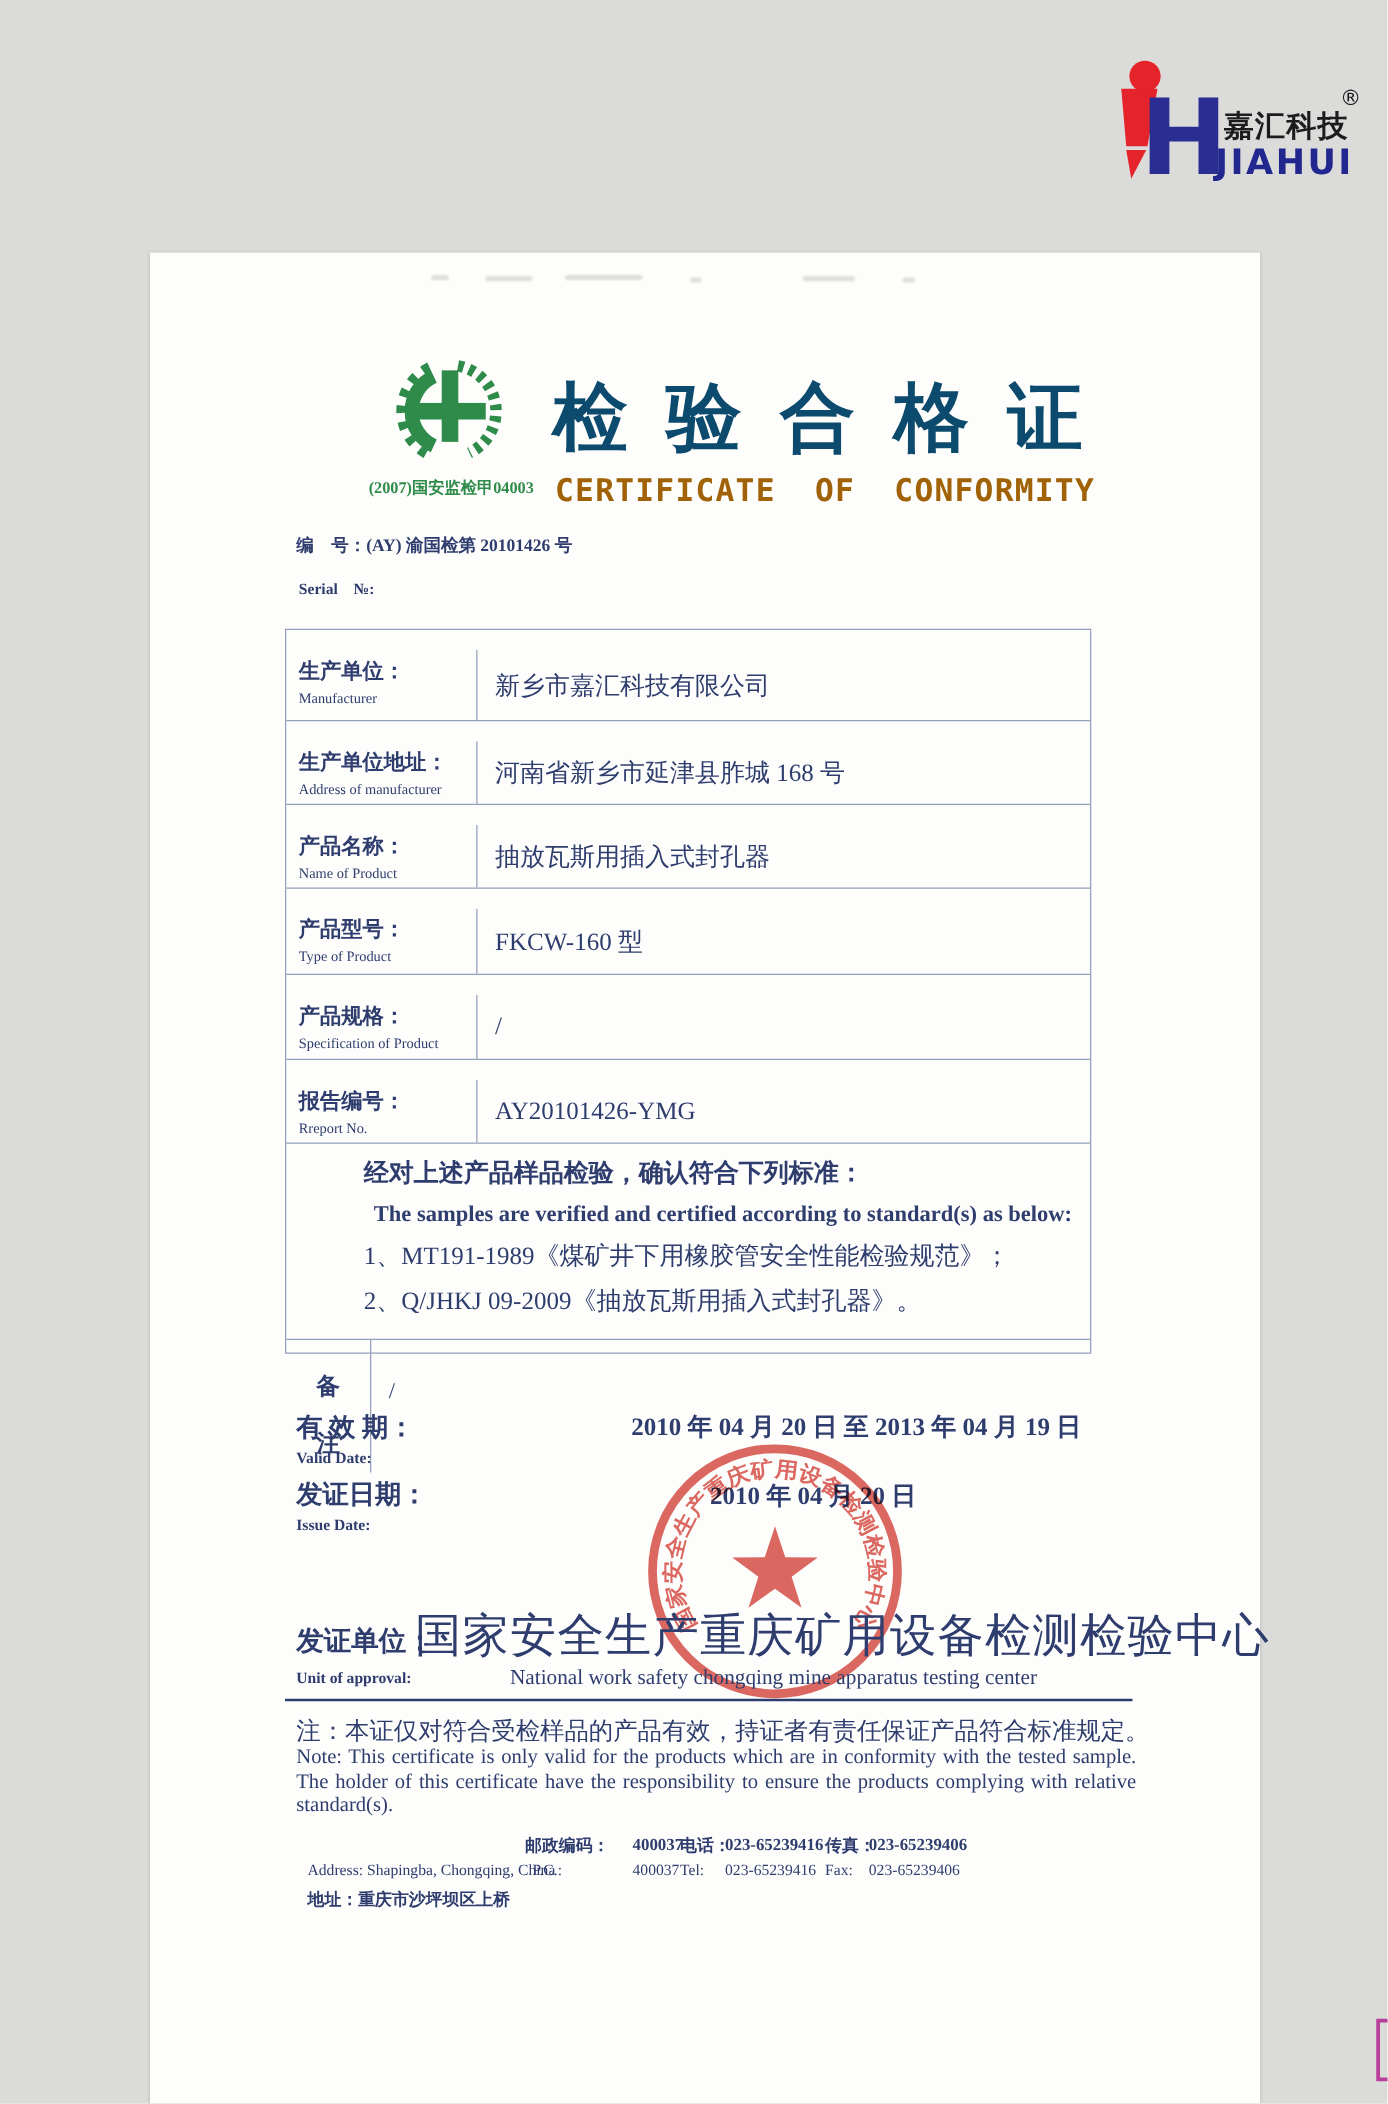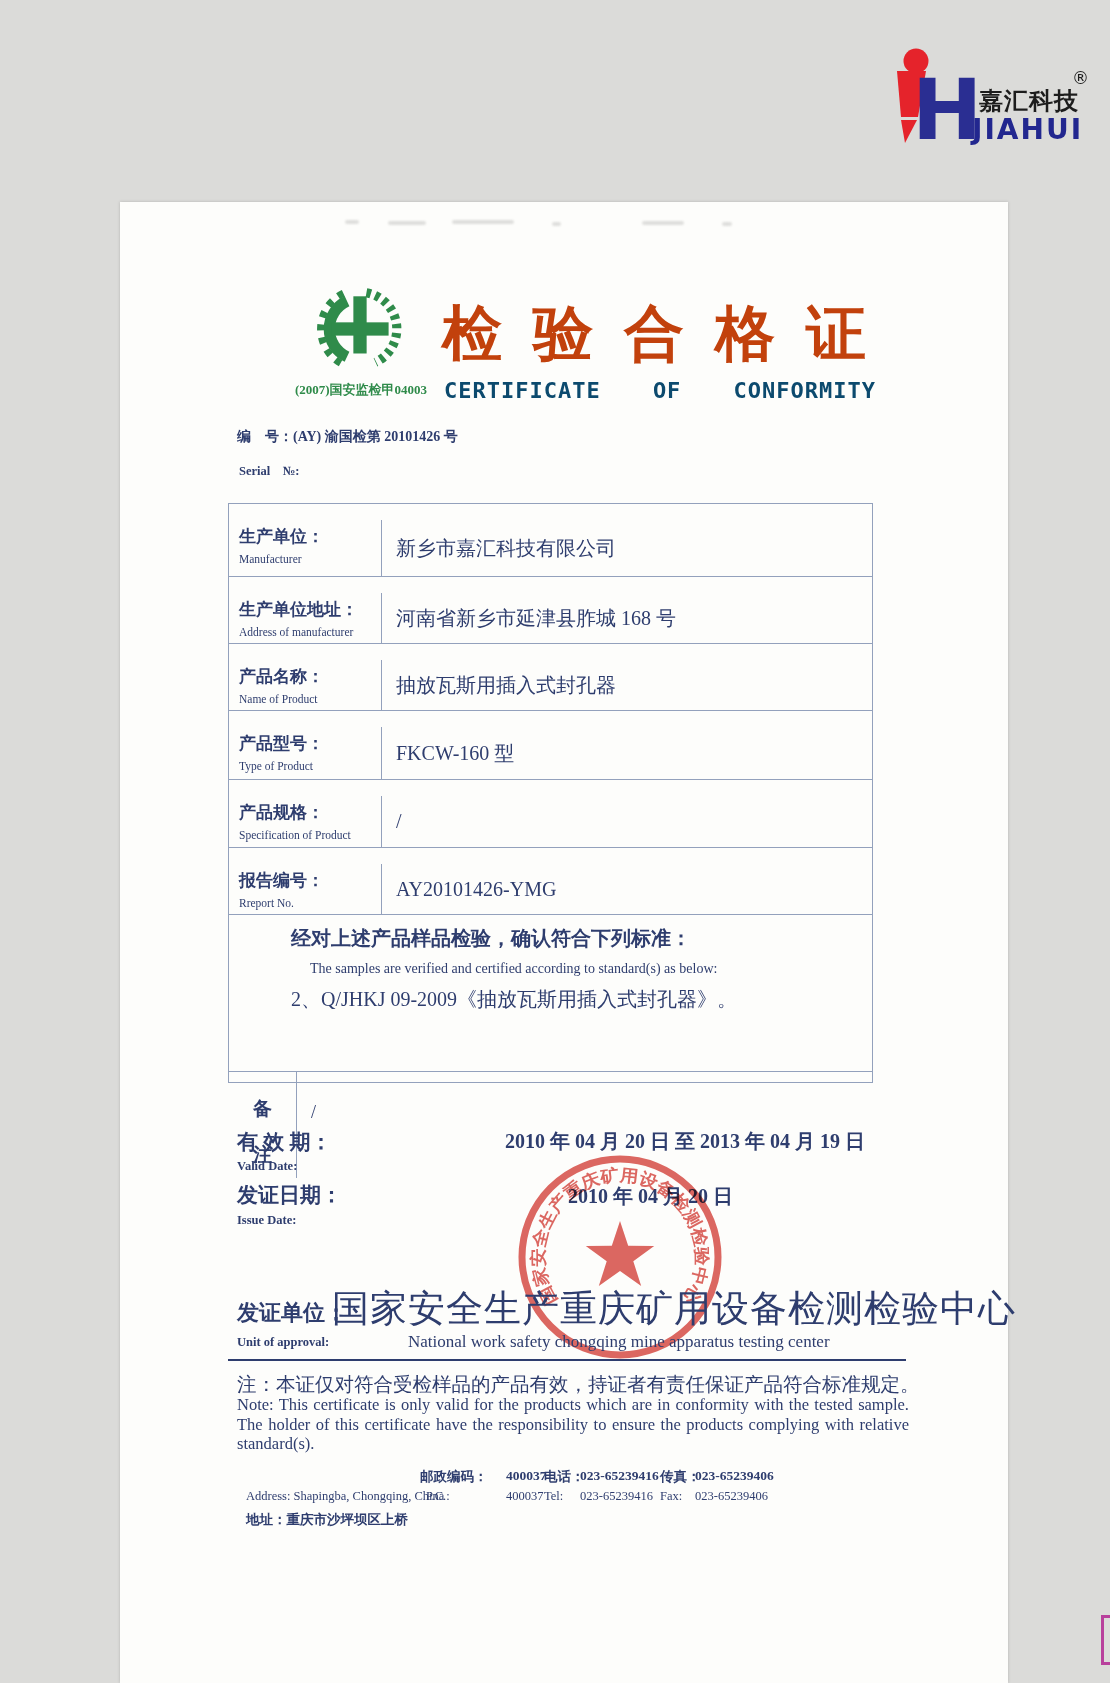--- a/index.html
+++ b/index.html
@@ -20,47 +20,47 @@
   .ghost{background:#8f8f8d;opacity:.28;filter:blur(1px);border-radius:2px;}
   
   .emblem{left:188px;top:80px;width:104px;height:96px;}
   .emblem-caption{
     left:146px;top:179px;width:190px;text-align:center;
     color:#2f8b4a;font-size:13px;font-weight:bold;letter-spacing:0px;
     font-family:"Liberation Serif",serif;
   }
   .title-zh{
     left:322px;top:92px;width:470px;
-    color:#c2410c;font-size:60px;font-weight:900;letter-spacing:31px;
+    color:#0c4a6e;font-size:60px;font-weight:900;letter-spacing:31px;
     font-family:"DejaVu Sans","Liberation Sans",sans-serif;white-space:nowrap;
   }
   .title-en{
     left:324px;top:176px;width:432px;display:flex;justify-content:space-between;
     font-family:"DejaVu Sans Mono","Liberation Mono",monospace;
-    font-size:22px;font-weight:bold;color:#0c4a6e;letter-spacing:1px;
+    font-size:25px;font-weight:bold;color:#a16207;letter-spacing:1px;
   }
   
   .serial-line{left:117px;top:226px;font-size:14px;font-weight:bold;white-space:nowrap;}
   .serial-en{left:119px;top:261px;font-size:12.5px;font-weight:bold;}
   
   .cert-table{
     left:108px;top:301px;width:645px;height:580px;
     border:1px solid #93a1bc;box-sizing:border-box;background:transparent;
   }
   .t-row{display:flex;border-bottom:1px solid #93a1bc;box-sizing:border-box;margin-top:16px;}
   .t-label{
     width:153px;box-sizing:border-box;border-right:1px solid #93a1bc;
     padding:6px 4px 0 10px;flex:none;
   }
   .t-label .zh{font-size:17px;font-weight:bold;line-height:22px;white-space:nowrap;}
   .t-label .en{font-size:11.5px;font-weight:normal;line-height:14px;margin-top:4px;white-space:nowrap;}
   .t-value{flex:1;display:flex;align-items:center;padding-left:14px;font-size:20px;white-space:nowrap;}
   .standards{box-sizing:border-box;border-bottom:1px solid #93a1bc;padding:10px 10px 0 62px;}
   .standards .h-zh{font-size:20px;font-weight:600;}
-  .standards .h-en{font-size:14px;font-weight:normal;margin-top:9px;margin-left:19px;}
+  .standards .h-en{font-size:18px;font-weight:bold;margin-top:9px;margin-left:8px;}
   .standards .item{font-size:20px;margin-top:9px;}
   .remark-row{display:flex;}
   .remark-label{
     width:68px;flex:none;box-sizing:border-box;border-right:1px solid #93a1bc;
     display:flex;flex-direction:column;align-items:center;padding-top:24px;gap:20px;
     font-size:19px;font-weight:bold;
   }
   .remark-value{flex:1;padding:30px 0 0 14px;font-size:18px;}
   
   .lbl-big{font-size:21px;font-weight:bold;white-space:nowrap;}
@@ -164,20 +164,21 @@
     <div class="t-row" style="height:51px;">
       <div class="t-label">
         <div class="zh">报告编号：</div>
         <div class="en">Rreport No.</div>
       </div>
       <div class="t-value">AY20101426-YMG</div>
     </div>
     <div class="standards" style="height:157px;">
       <div class="h-zh">经对上述产品样品检验，确认符合下列标准：</div>
       <div class="h-en">The samples are verified and certified according to standard(s) as below:</div>
+      <div class="item">1、MT191-1989《煤矿井下用橡胶管安全性能检验规范》；</div>
       <div class="item">2、Q/JHKJ 09-2009《抽放瓦斯用插入式封孔器》。</div>
     </div>
     <div class="remark-row" style="height:106px;">
       <div class="remark-label">
         <span>备</span>
         <span>注</span>
       </div>
       <div class="remark-value">/</div>
     </div>
   </div>

